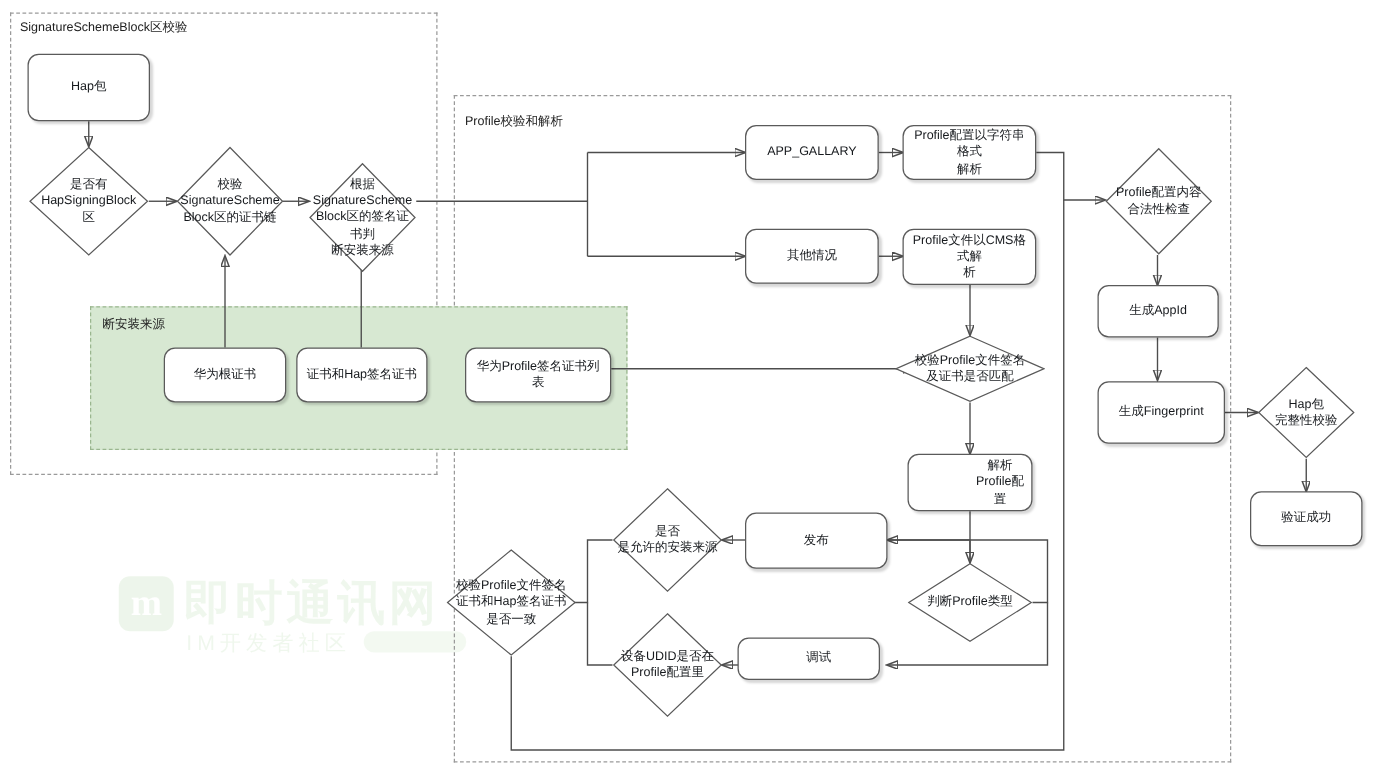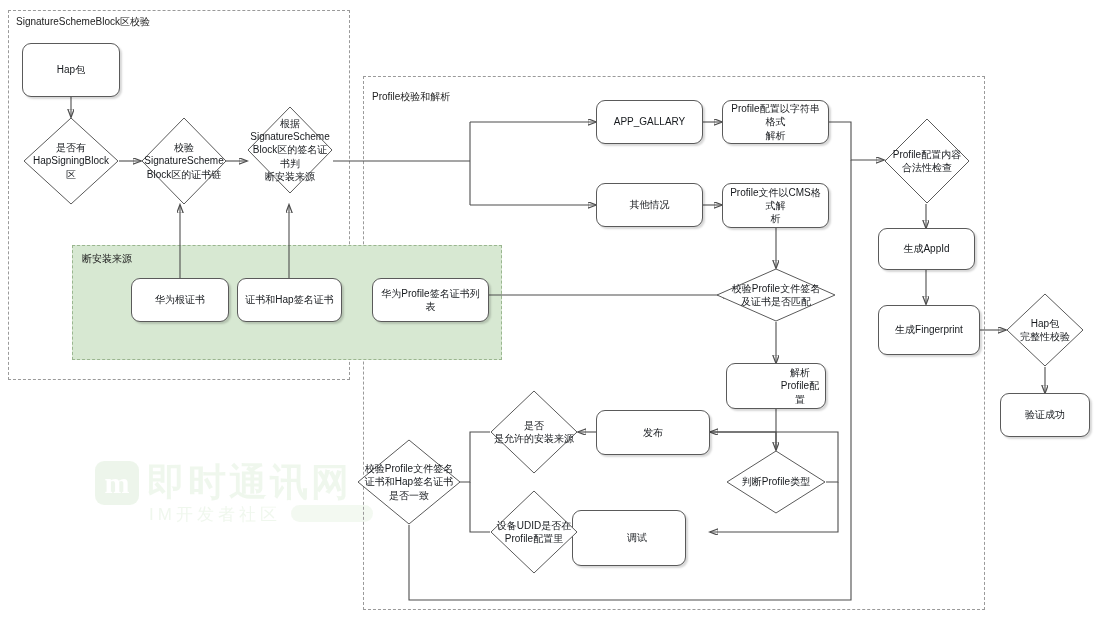--- a/index.html
+++ b/index.html
@@ -138,21 +138,21 @@
 
   <div class="node diamond" style="left:141px;top:117px;width:86px;height:88px;">
     <svg class="dshape" viewBox="0 0 86 88" preserveAspectRatio="none">
       <polygon points="43,1 85,44 43,87 1,44" fill="#fff" stroke="#5a5a5a" stroke-width="1"></polygon>
     </svg>
     <span class="dlabel" style="white-space: pre-line;">校验
 SignatureScheme
 Block区的证书链</span>
   </div>
 
-  <div class="node diamond" style="left:247px;top:106px;width:86px;height:88px;">
+  <div class="node diamond" style="left:247px;top:130px;width:86px;height:88px;">
     <svg class="dshape" viewBox="0 0 86 88" preserveAspectRatio="none">
       <polygon points="43,1 85,44 43,87 1,44" fill="#fff" stroke="#5a5a5a" stroke-width="1"></polygon>
     </svg>
     <span class="dlabel" style="white-space: pre-line;">根据
 SignatureScheme
 Block区的签名证书判
 断安装来源</span>
   </div>
 
   <div class="node box" style="left:131px;top:278px;width:98px;height:44px;">
@@ -201,21 +201,21 @@
     <svg class="dshape" viewBox="0 0 100 64" preserveAspectRatio="none">
       <polygon points="50,1 99,32 50,63 1,32" fill="#fff" stroke="#5a5a5a" stroke-width="1"></polygon>
     </svg>
     <span class="dlabel" style="white-space: pre-line;">判断Profile类型</span>
   </div>
 
   <div class="node box" style="left:596px;top:410px;width:114px;height:45px;">
     <span style="white-space: pre-line;">发布</span>
   </div>
 
-  <div class="node box" style="left:572px;top:510px;width:114px;height:56px;padding-left:20px;">
+  <div class="node box" style="left:590px;top:510px;width:114px;height:34px;padding-left:20px;">
     <span style="white-space: pre-line;">调试</span>
   </div>
 
   <div class="node diamond" style="left:490px;top:390px;width:88px;height:84px;">
     <svg class="dshape" viewBox="0 0 88 84" preserveAspectRatio="none">
       <polygon points="44,1 87,42 44,83 1,42" fill="#fff" stroke="#5a5a5a" stroke-width="1"></polygon>
     </svg>
     <span class="dlabel" style="white-space:pre-line;">是否
 是允许的安装来源</span>
   </div>

